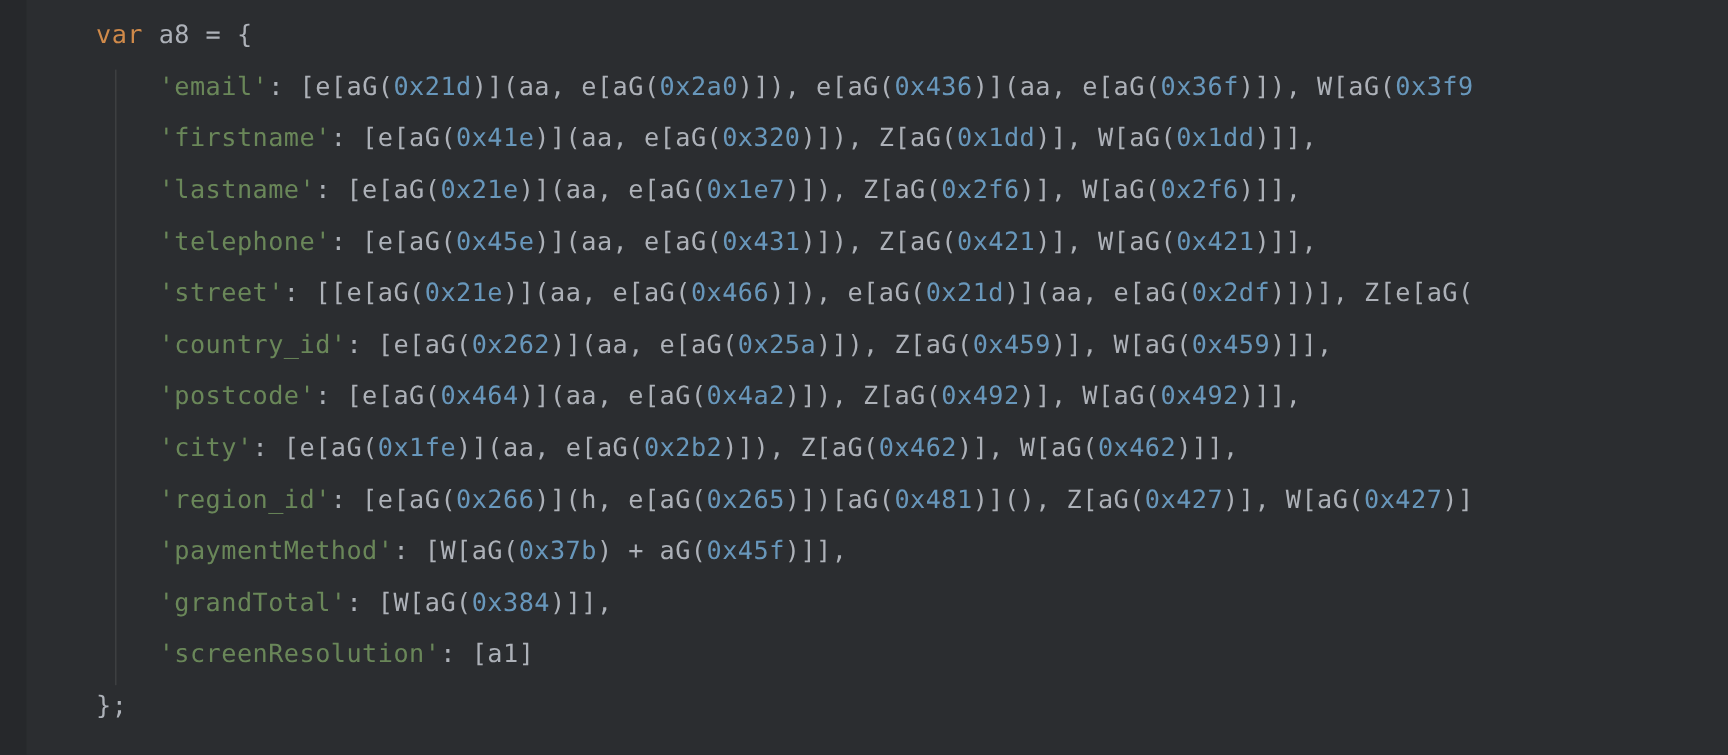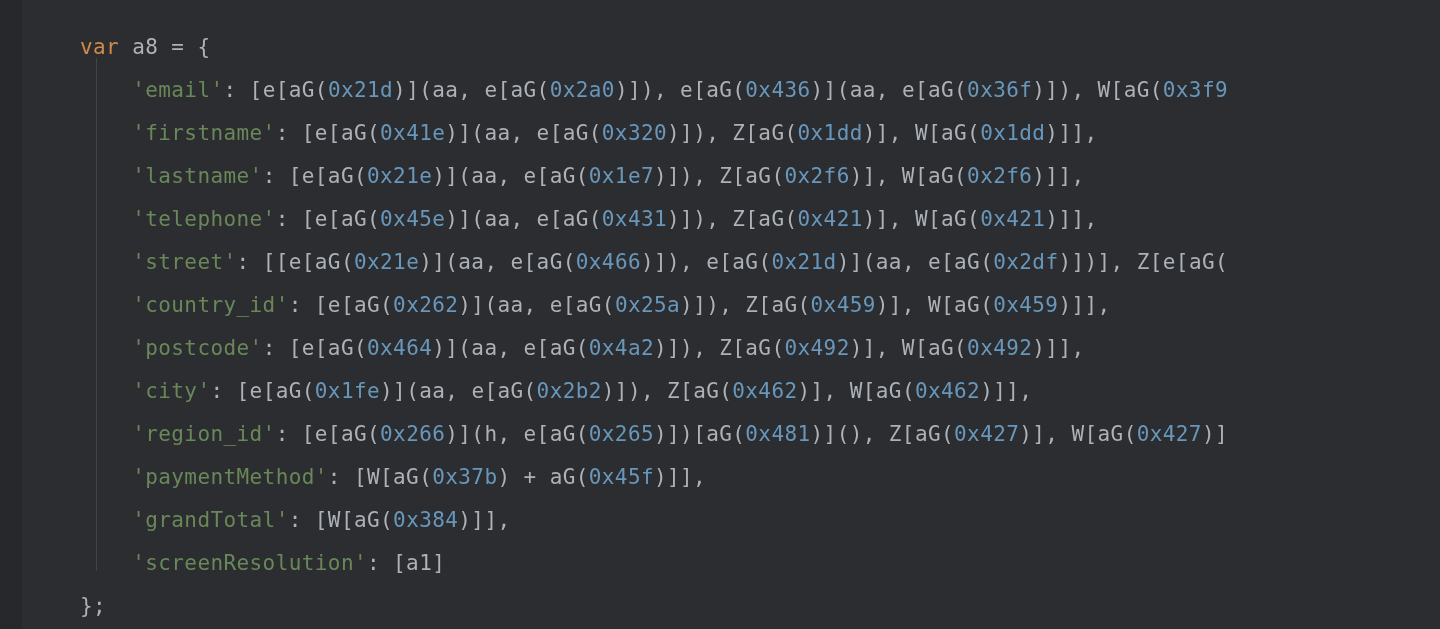--- a/index.html
+++ b/index.html
@@ -11,21 +11,21 @@
     overflow: hidden;
     font-family: "Menlo", "Consolas", "DejaVu Sans Mono", monospace;
     font-size: 21px;
     color: #adb1b8;
   }
   .editor {
     position: relative;
     width: 1440px;
     height: 629px;
     box-sizing: border-box;
-    padding-top: 26px;
+    padding-top: 8px;
   }
   .gutter {
     position: absolute;
     left: 0; top: 0; bottom: 0;
     width: 22px;
     background: #26282b;
   }
   .indent-guide {
     position: absolute;
     top: 58px;

